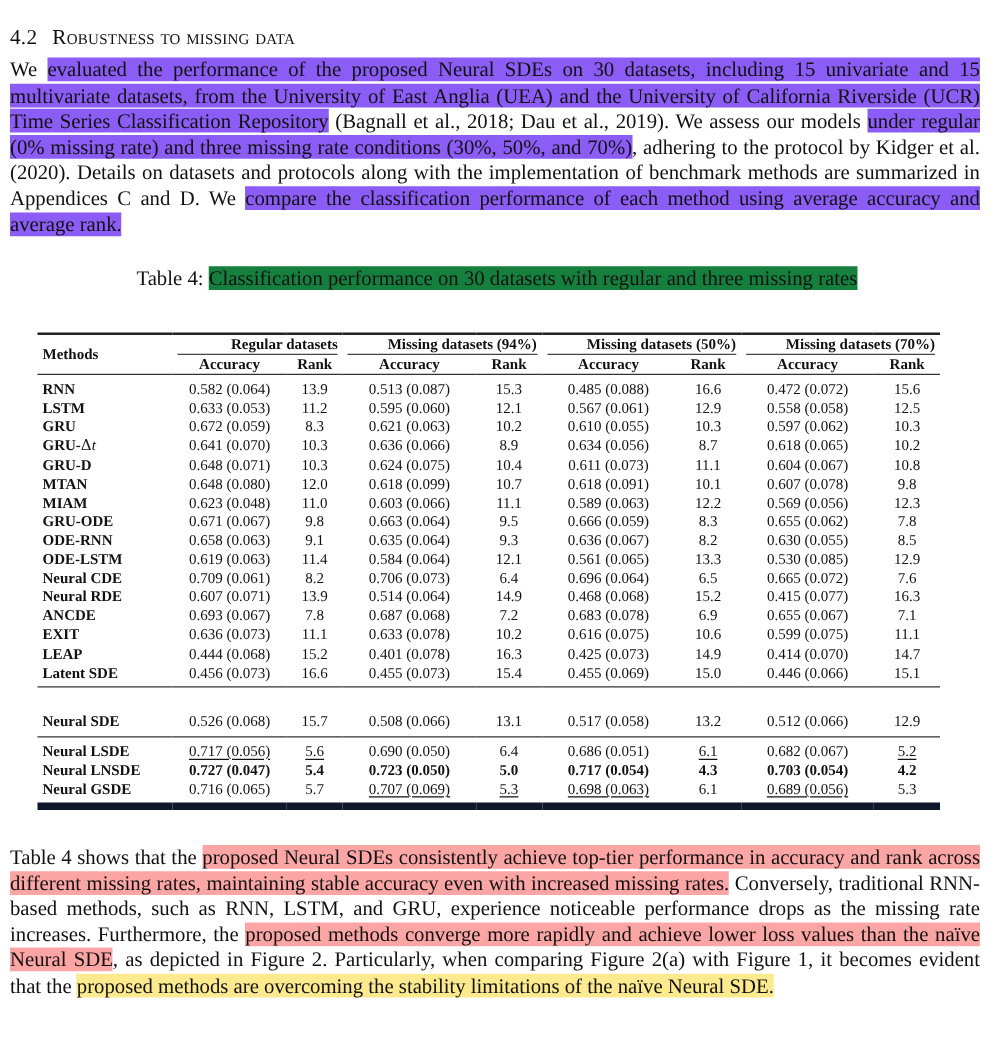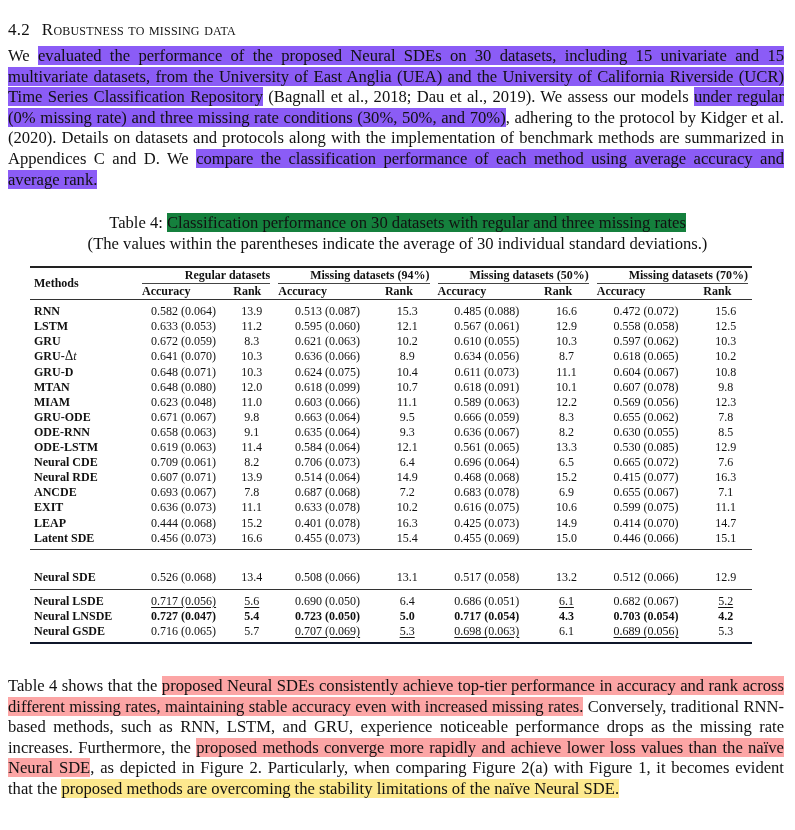--- a/index.html
+++ b/index.html
@@ -32,24 +32,24 @@
   #caption { top: 212px; }
   table.results {
     position: absolute; left: 30px; top: 266px; width: 722px;
     border-collapse: collapse;
     font-size: 12px; line-height: 15.1px;
   }
   table.results td, table.results th { padding: 0 4px; white-space: nowrap; }
   table.results thead th { font-weight: bold; }
   .toprule { border-top: 2px solid #222; }
   .midrule td { border-top: 1px solid #333; }
-  .bottomrule { border-bottom: 2px solid #0f172a; margin-top: 44px; }
+  .bottomrule { border-bottom: 6px solid #0f172a; margin-top: 44px; }
   .cmid { border-bottom: 1px solid #444; }
   th.grp { padding-top: 5px; padding-bottom: 4px; text-align: right; }
-  th.sub { padding-top: 5px; padding-bottom: 3px; text-align: left; }
+  th.sub { padding-top: 5px; padding-bottom: 3px; text-align: center; }
   th.methods { text-align: left; vertical-align: middle; }
   td.method { text-align: left; font-weight: bold; }
   td.acc { text-align: center; }
   td.rank { text-align: center; }
   tr.first td { padding-top: 4px; }
   tr.last td { padding-bottom: 3px; }
   tr.sep td { padding-top: 20px; padding-bottom: 4px; }
   .best { font-weight: bold; }
   .second { text-decoration: underline; text-underline-offset: 2px; }
   .delta { font-family: "DejaVu Serif", serif; font-weight: normal; font-style: normal; }
@@ -61,21 +61,20 @@
 <div class="section-heading">
   <span class="num">4.2</span><span class="sc">Robustness to missing data</span>
 </div>
 
 <div class="para" id="para1"><span>We </span><span class="hl-orange">evaluated the performance of the proposed Neural SDEs on 30 datasets, including 15 univariate and 15 multivariate datasets, from the University of East Anglia (UEA) and the University of California Riverside (UCR) Time Series Classification Repository</span><span> (Bagnall et al., 2018; Dau et al., 2019). We assess our models </span><span class="hl-orange">under regular (0% missing rate) and three missing rate conditions (30%, 50%, and 70%)</span><span>, adhering to the protocol by Kidger et al. (2020). Details on datasets and protocols along with the implementation of benchmark methods are summarized in Appendices C and  D. We </span><span class="hl-orange">compare the classification performance of each method using average accuracy and average rank.</span></div>
 
 <div class="caption" id="caption">
   <div>
     <span>Table 4: </span><span class="hl-blue">Classification performance on 30 datasets with regular and three missing rates</span>
   </div>
-  <div>(The values within the parentheses indicate the average of 30 individual standard deviations.)</div>
 </div>
 
 <table class="results">
   <thead>
     <tr class="toprule">
       <th class="methods" rowspan="2">Methods</th>
       <th class="grp" colspan="2">
           <div class="cmid">Regular datasets</div>
         </th>
       <th class="grp" colspan="2">
@@ -272,21 +271,21 @@
         <td class="acc"><span>0.455 (0.073)</span></td>
         <td class="rank"><span>15.4</span></td>
         <td class="acc"><span>0.455 (0.069)</span></td>
         <td class="rank"><span>15.0</span></td>
         <td class="acc"><span>0.446 (0.066)</span></td>
         <td class="rank"><span>15.1</span></td>
       </tr>
       <tr class="midrule sep">
         <td class="method">Neural SDE</td>
         <td class="acc"><span>0.526 (0.068)</span></td>
-        <td class="rank"><span>13.4</span></td>
+        <td class="rank"><span>15.7</span></td>
         <td class="acc"><span>0.508 (0.066)</span></td>
         <td class="rank"><span>13.1</span></td>
         <td class="acc"><span>0.517 (0.058)</span></td>
         <td class="rank"><span>13.2</span></td>
         <td class="acc"><span>0.512 (0.066)</span></td>
         <td class="rank"><span>12.9</span></td>
       </tr>
       <tr class="midrule first">
         <td class="method">Neural LSDE</td>
         <td class="acc"><span class="second">0.717 (0.056)</span></td>

